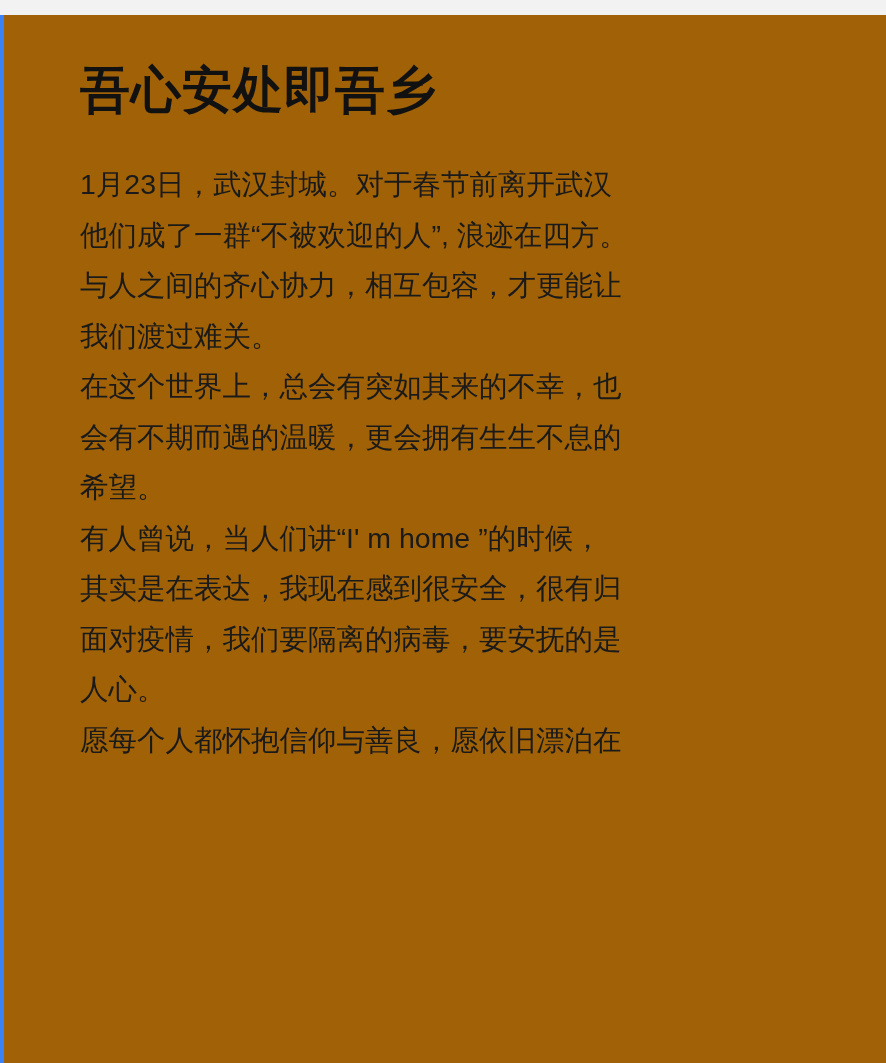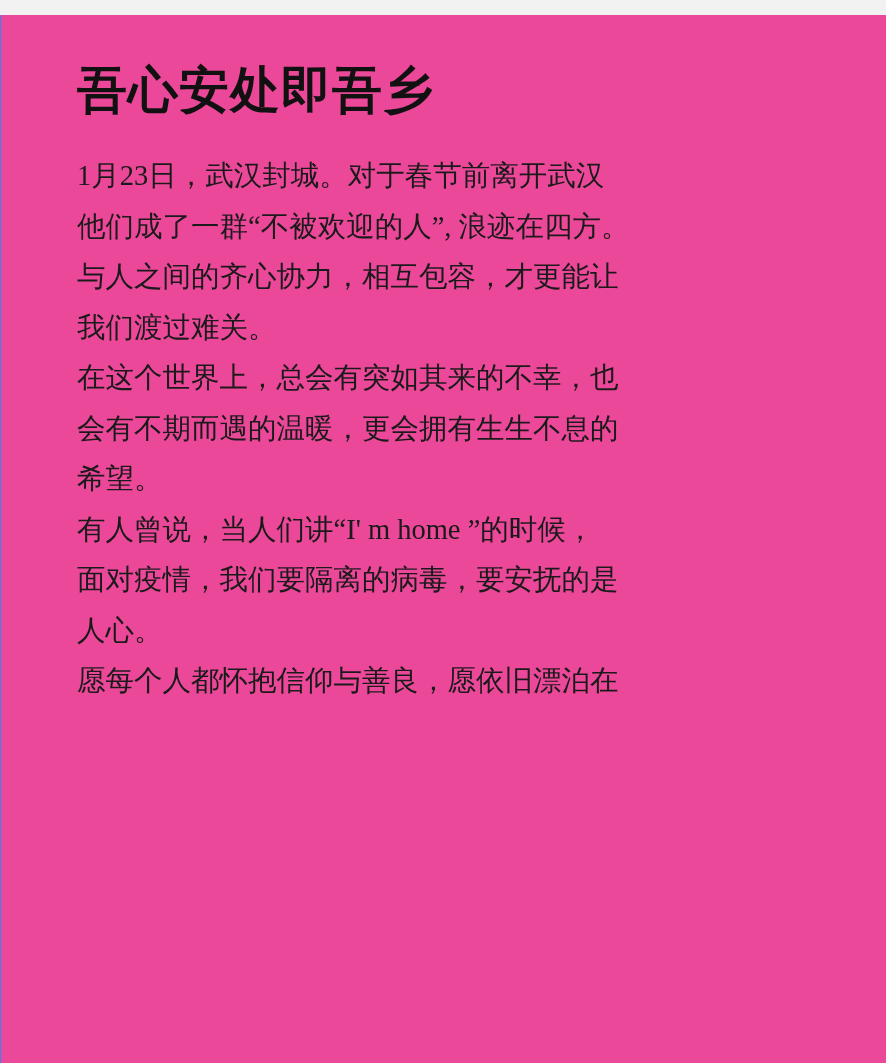--- a/index.html
+++ b/index.html
@@ -15,43 +15,43 @@
       left: 0; top: 0;
       width: 886px;
       height: 15px;
       background: #f2f2f2;
     }
     .card {
       position: absolute;
       left: 0; top: 15px;
       width: 886px;
       height: 1048px;
-      background: #ec4899;
-      border-left: 1px solid #3b82f6;
+      background: #a16207;
+      border-left: 4px solid #3b82f6;
       box-sizing: border-box;
     }
     .title {
       position: absolute;
       left: 76px;
       top: 40px;
       margin: 0;
       font-family: "DejaVu Sans", sans-serif;
       font-size: 50px;
       font-weight: bold;
       color: #111111;
       letter-spacing: 1px;
       line-height: 70px;
       white-space: nowrap;
     }
     .body {
       position: absolute;
       left: 76px;
-      top: 136px;
+      top: 144px;
       width: 740px;
-      font-family: Liberation Serif, serif;
+      font-family: Liberation Sans, sans-serif;
       font-size: 28.5px;
       color: #1a1a1a;
       line-height: 50.5px;
     }
     .line {
       display: block;
       white-space: nowrap;
       height: 50.5px;
     }
   </style>
@@ -65,17 +65,18 @@
 
   <div class="body">
     <span class="line">1月23日，武汉封城。对于春节前离开武汉</span>
     <span class="line">他们成了一群“不被欢迎的人”, 浪迹在四方。</span>
     <span class="line">与人之间的齐心协力，相互包容，才更能让</span>
     <span class="line">我们渡过难关。</span>
     <span class="line">在这个世界上，总会有突如其来的不幸，也</span>
     <span class="line">会有不期而遇的温暖，更会拥有生生不息的</span>
     <span class="line">希望。</span>
     <span class="line"> 有人曾说，当人们讲“I' m home ”的时候，</span>
+    <span class="line">其实是在表达，我现在感到很安全，很有归</span>
     <span class="line">面对疫情，我们要隔离的病毒，要安抚的是</span>
     <span class="line">人心。</span>
     <span class="line">愿每个人都怀抱信仰与善良，愿依旧漂泊在</span>
   </div>
 </div>
 
 </body></html>

